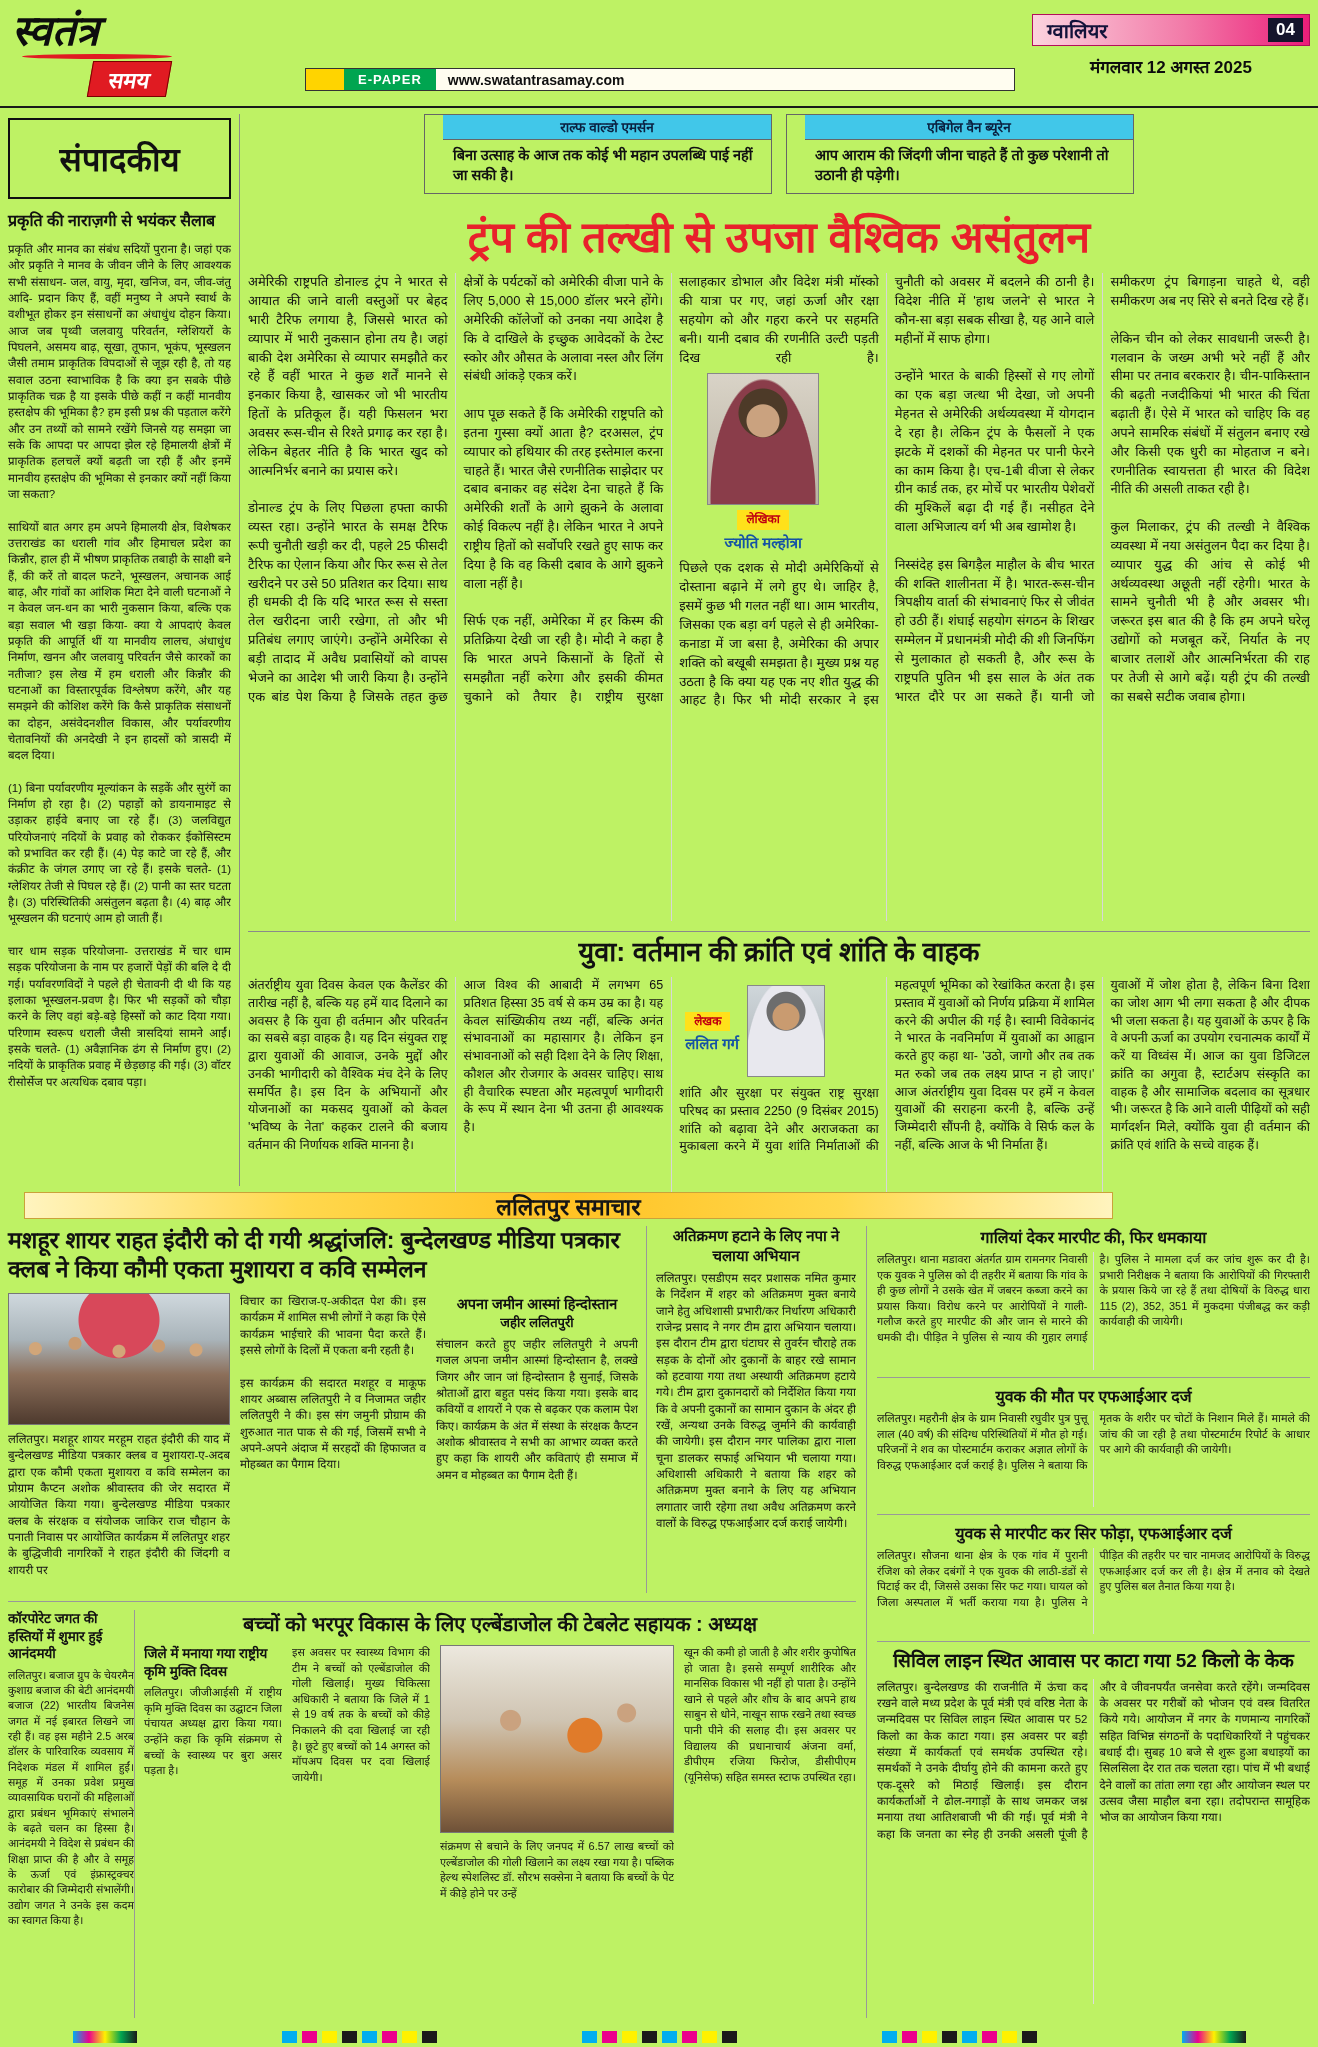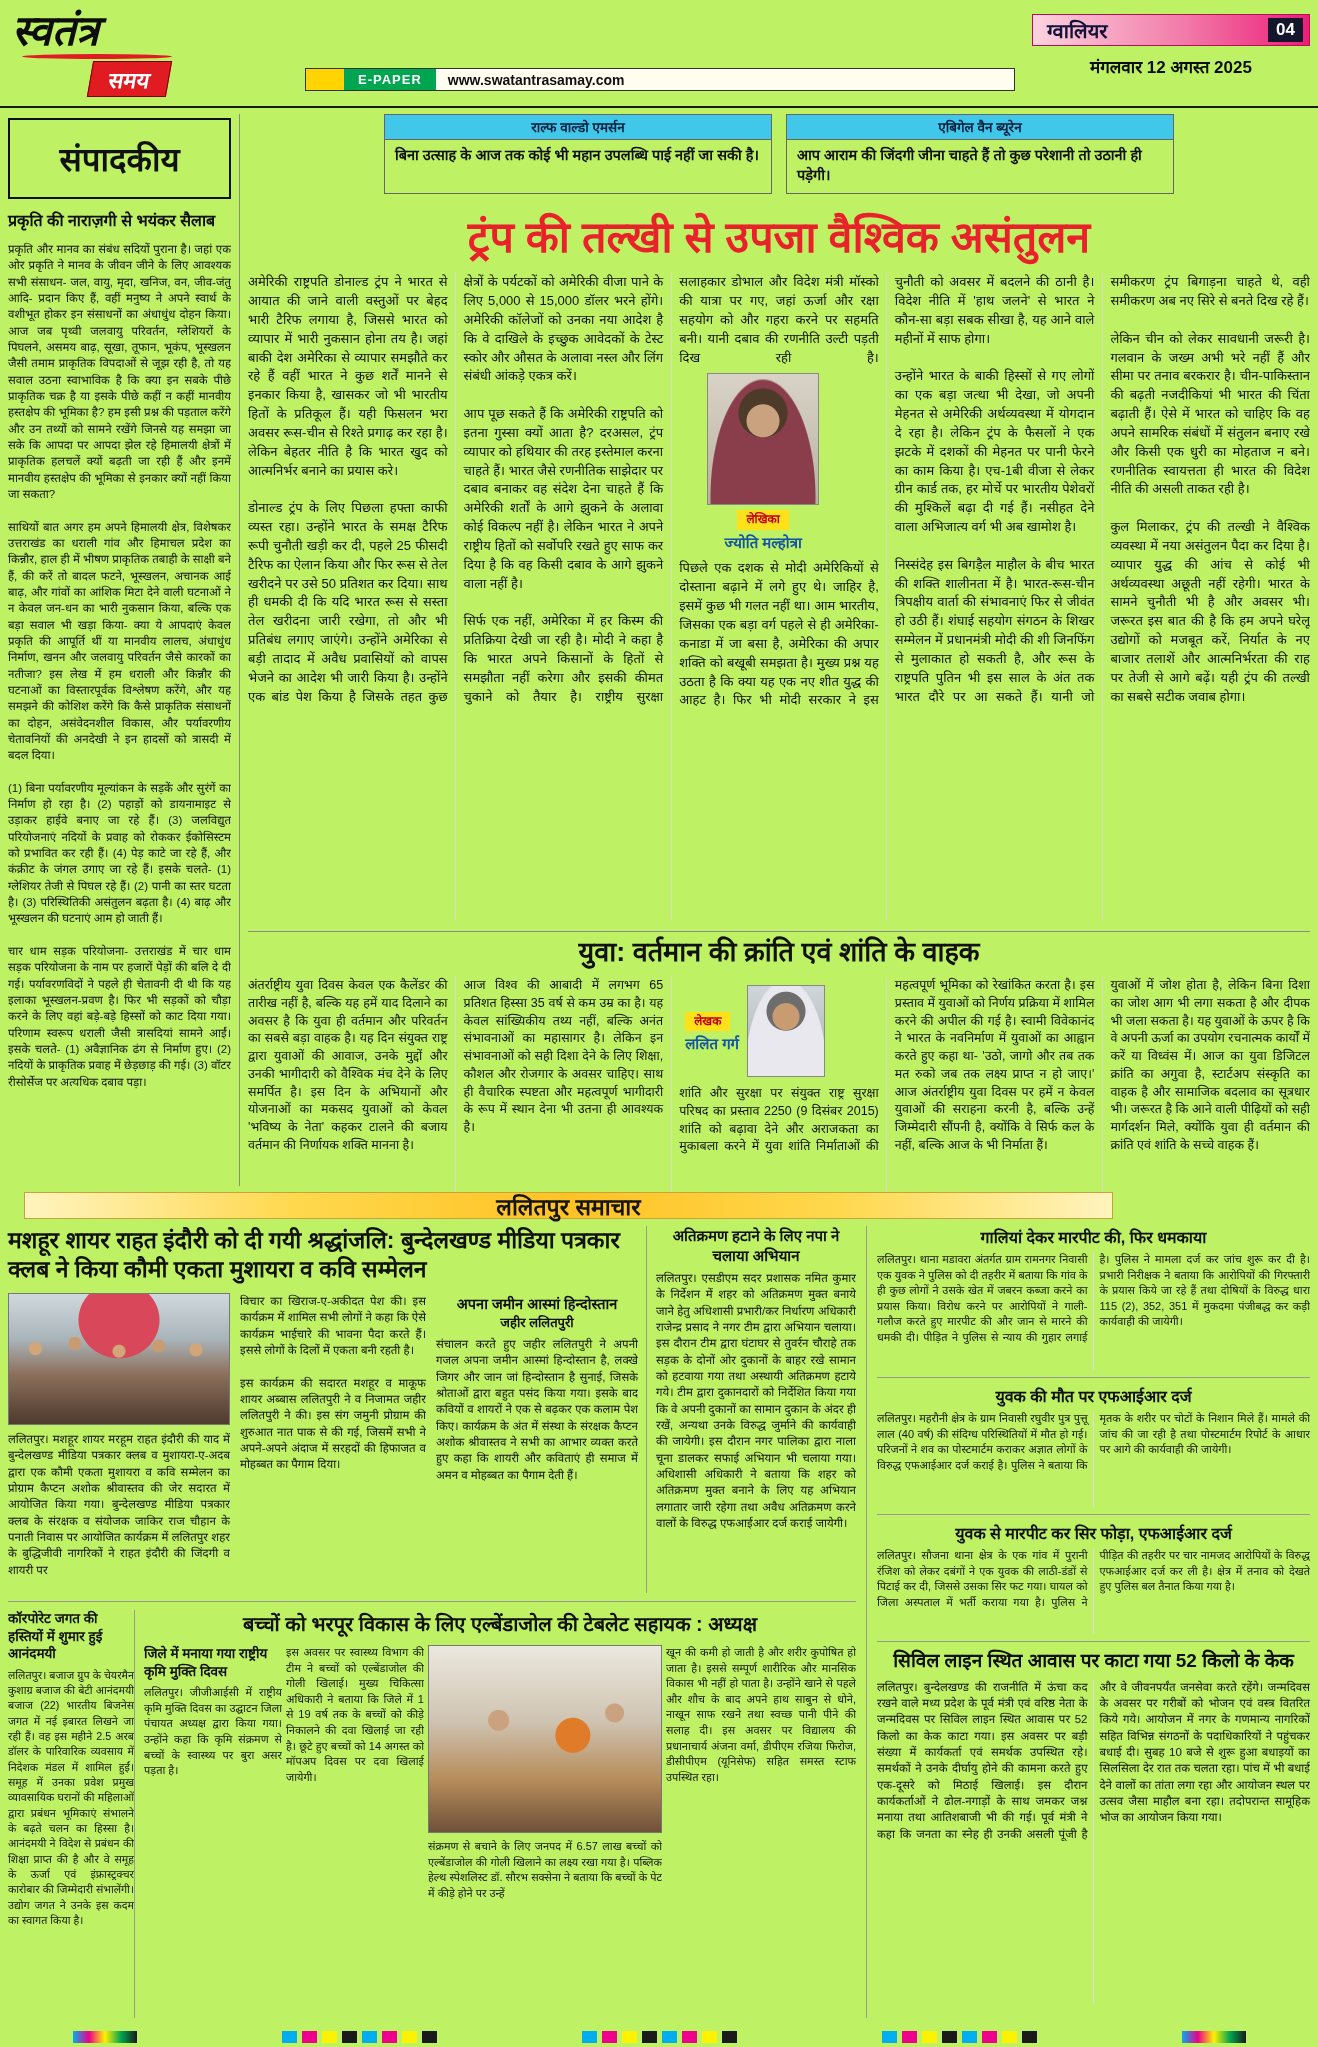--- a/index.html
+++ b/index.html
@@ -28,21 +28,21 @@
   
   .editorial-col { left:8px; top:114px; width:232px; height:1072px; border-right:1px solid #8a8a8a; padding:4px 8px 0 0; display:flex; flex-direction:column; }
   .ed-box { border:2px solid #101010; text-align:center; font-weight:800; font-size:33px; padding:16px 2px; margin-bottom:12px; }
   .ed-headline { font-weight:800; font-size:16px; line-height:1.25; margin-bottom:10px; }
   .body-txt { white-space:pre-line; text-align:justify; font-size:11.5px; line-height:1.42; color:#141414; overflow:hidden; }
   .ed-body { flex:1; }
 
   
   .main-col { left:248px; top:114px; width:1062px; }
   .quotes-row { display:flex; justify-content:center; gap:14px; }
-  .quote-box { width:388px; border:1px solid #666; }
+  .quote-box { width:348px; border:1px solid #666;padding-left:18px; }
   .q-head { background:#41c7e9; color:#0a2040; font-weight:800; font-size:13.5px; text-align:center; padding:3px 0; border-bottom:1px solid #666; }
   .q-text { padding:6px 10px 8px; font-weight:700; font-size:14.5px; line-height:1.35; }
   .lead-headline { text-align:center; font-weight:800; font-size:43px; color:#e8212b; margin:12px 0 8px; }
   .lead-cols { column-count:5; column-gap:16px; column-rule:1px solid #d7d7d7; height:648px; overflow:hidden; font-size:13px; line-height:1.45; text-align:justify; }
   .flow-txt { white-space:pre-line; }
   .author-card { display:inline-block; width:152px; margin:6px 8px; text-align:center; vertical-align:top; }
   .a-photo { width:112px; height:132px; margin:0 auto; border:1px solid #888;
     background:
       radial-gradient(circle at 50% 36%, #caa27f 16px, transparent 17px),
       radial-gradient(circle at 50% 30%, #4d3a28 24px, transparent 25px),
@@ -86,21 +86,21 @@
   .mush-c3 { width:202px; }
   .shayari-title { text-align:center; font-weight:800; font-size:14.5px; }
   .shayari-author { text-align:center; font-weight:800; font-size:13px; margin-bottom:5px; }
   .encroach { width:210px; border-left:1px solid #999; padding-left:9px; margin-left:8px; }
   .enc-headline { font-weight:800; font-size:15px; text-align:center; line-height:1.3; margin-bottom:5px; }
   .lal-row2 { display:flex; margin-top:8px; flex:1; overflow:hidden; }
   .corp { width:126px; }
   .corp-headline { font-weight:800; font-size:13.5px; line-height:1.3; margin-bottom:5px; }
   .albend { flex:1; border-left:1px solid #999; margin-left:0; padding-left:9px; display:flex; flex-direction:column; }
   .alb-headline { font-weight:800; font-size:20px; text-align:center; margin-bottom:8px; }
-  .alb-cols { display:flex; gap:4px; flex:1; overflow:hidden; }
+  .alb-cols { display:flex; gap:10px; flex:1; overflow:hidden; }
   .alb-c1 { width:138px; }
   .alb-sub { font-weight:800; font-size:13.5px; line-height:1.3; margin-bottom:5px; }
   .alb-c2 { width:138px; }
   .alb-c3 { width:234px; display:flex; flex-direction:column; }
   .alb-photo { height:188px; border:1px solid #777; margin-bottom:6px; flex:none;
     background:
       radial-gradient(circle at 62% 48%, #e07b2a 17px, transparent 18px),
       radial-gradient(circle at 30% 40%, #caa27f 10px, transparent 11px),
       radial-gradient(circle at 80% 36%, #caa27f 9px, transparent 10px),
       linear-gradient(180deg,#ece8de 0%,#cfc4b2 40%,#b68c5a 72%,#6e5138 100%); }

